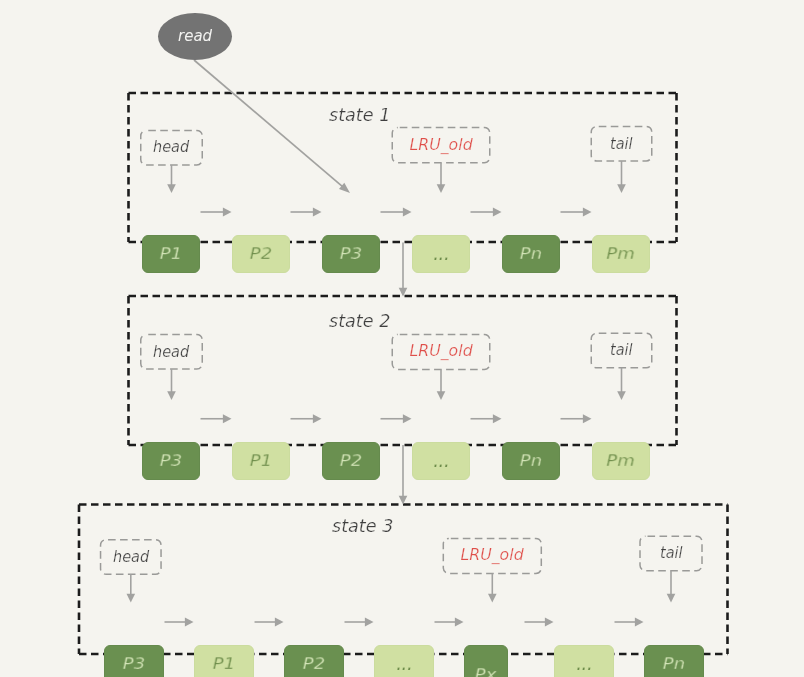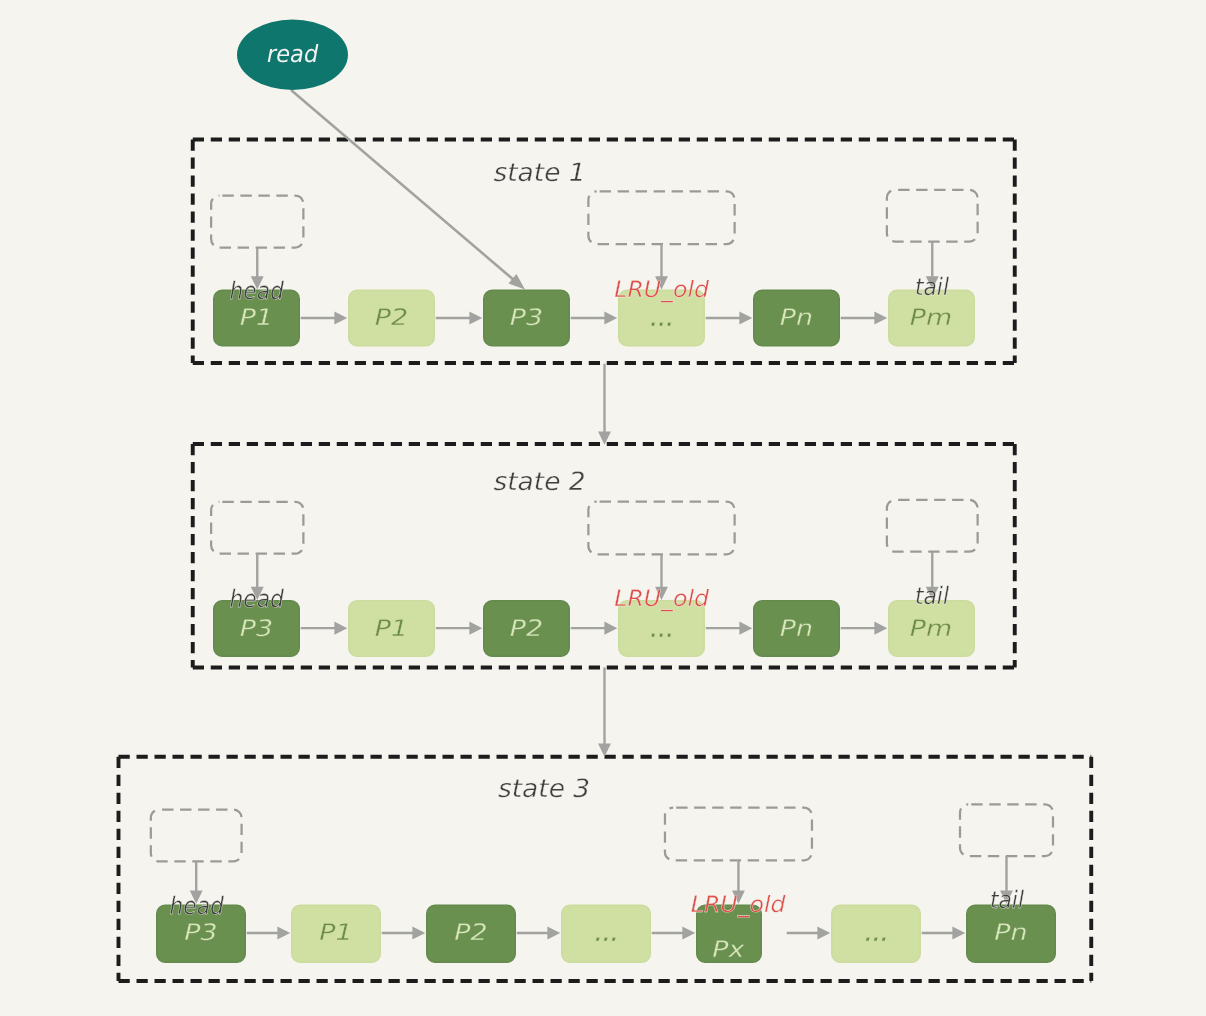--- a/index.html
+++ b/index.html
@@ -45,48 +45,48 @@
   }
   .node{
     position:absolute;
     box-sizing:border-box;
     border-radius:6px;
     display:flex; align-items:center; justify-content:center;
     font-family:"DejaVu Sans", sans-serif;
     font-style:italic; font-weight:300;
     font-size:16px;
     line-height:1;
+    margin-top:42px;
   }
   .node > span { display:inline-block; transform:scale(1.12,0.95); will-change:transform; }
   .node.dark { background:#6a9050; color:#d7e7bb; border:1px solid #658a4d;
                -webkit-text-stroke:0.22px #6a9050; }
   .node.light{ background:#d0e0a2; color:#6d8c4a; border:1px solid #cbdc9e;
                -webkit-text-stroke:0.22px #d0e0a2; }
   .node.dots { font-size:20px; }
   .node.dots > span { letter-spacing:-1px; transform:translateY(-1.5px); }
 
   .ptr-label{
     position:absolute;
     display:flex; align-items:center; justify-content:center;
     font-family:"DejaVu Sans", sans-serif;
     font-style:italic; font-weight:300;
     font-size:14.5px;
     color:#3f3f3f;
     white-space:nowrap;
     line-height:1;
-    margin-top:48px;
     -webkit-text-stroke:0.22px #f5f4ef;
   }
   .ptr-label > span { display:inline-block; transform:scale(1,1.1); will-change:transform; }
   .ptr-label.highlight{ color:#df4f4a; font-size:15px; }
   .ptr-label.highlight > span { transform:scale(1.05,1); }
 
   .read-node{
     position:absolute;
-    background:#0f766e;
+    background:#737373;
     border-radius:50%;
     display:flex; align-items:center; justify-content:center;
     font-family:"DejaVu Sans", sans-serif;
     font-style:italic; font-weight:300;
     font-size:15px;
     color:#f3f3f1;
     line-height:1;
   }
   .read-node > span { display:inline-block; transform:scale(1,1.05); will-change:transform; }
 </style>

